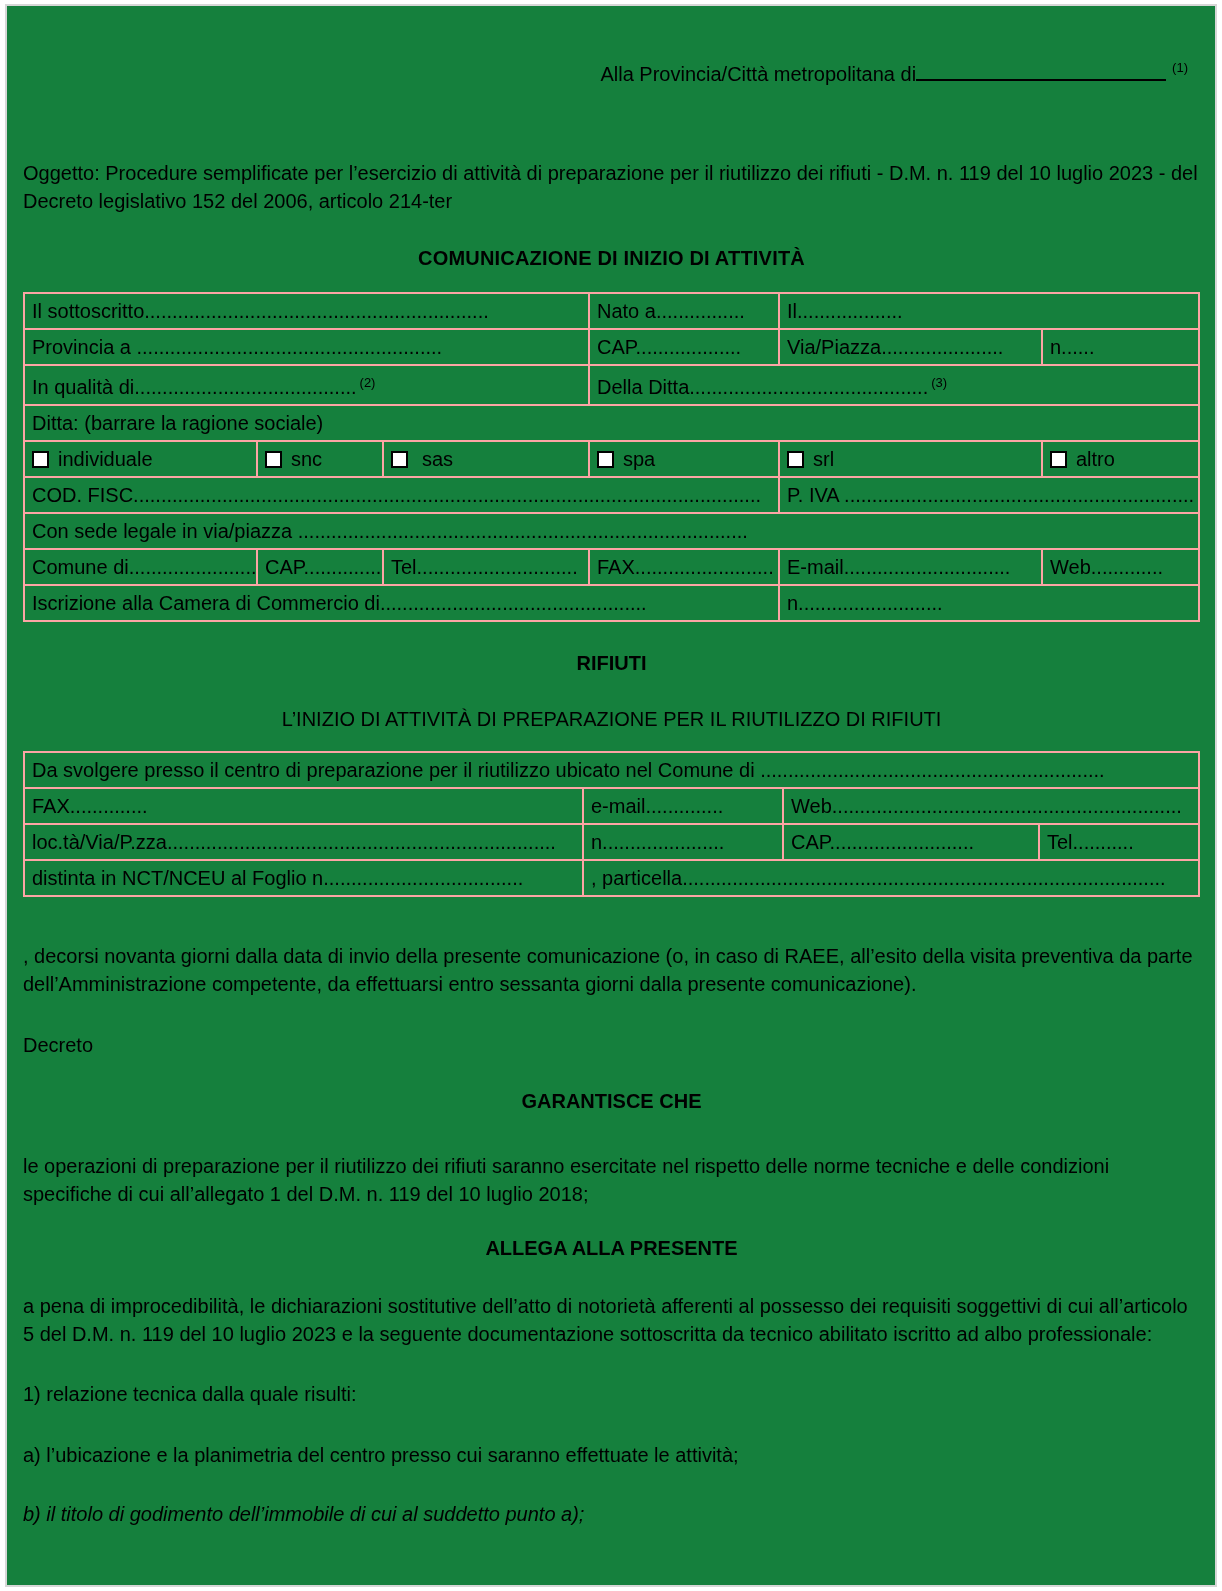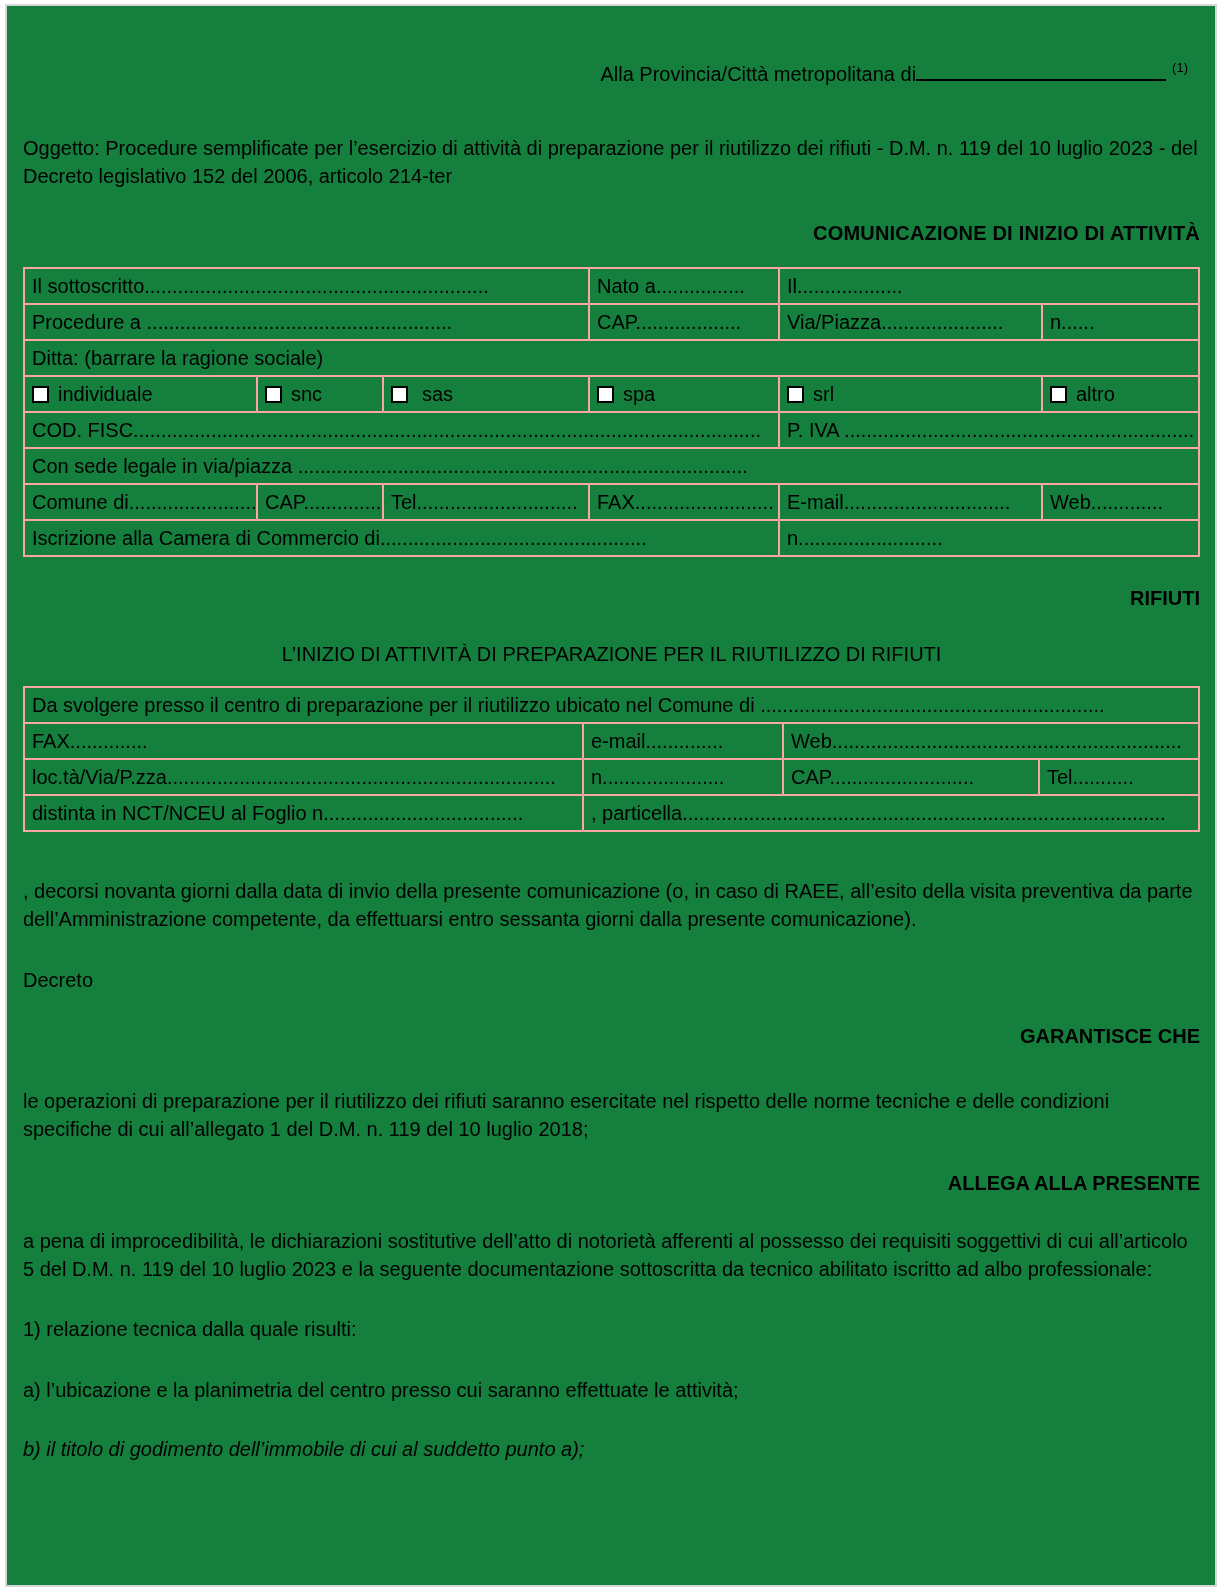--- a/index.html
+++ b/index.html
@@ -42,24 +42,24 @@
   }
   sup.fn2 {
     font-size: 13px;
     vertical-align: 7px;
     margin-left: 3px;
   }
   .para {
     line-height: 28px;
     margin: 0;
   }
-  .subject { margin-top: 46px; }
+  .subject { margin-top: 71px; }
   .heading {
     font-weight: bold;
-    text-align: right;
+    text-align: center;
     line-height: 27px;
     margin: 0;
   }
   .h-main     { margin-top: 30px; letter-spacing: 0.2px; }
   .conoscenza { margin-top: 38px; }
   .h-comunica { margin-top: 28px; }
   .inizio-line{ margin-top: 28px; text-align: center; }
   .decorsi    { margin-top: 45px; }
   .inoltre    { margin-top: 33px; }
   .h-garantisce { margin-top: 29px; }
@@ -120,24 +120,28 @@
         <col style="width:263px">
         <col style="width:157px">
     </colgroup>
     <tbody>
         <tr>
       <td colspan="3">Il sottoscritto..............................................................</td>
       <td>Nato a................</td>
       <td colspan="2">Il...................</td>
     </tr>
     <tr>
-      <td colspan="3">Procedure a .......................................................</td>
+      <td colspan="3">Provincia a .......................................................</td>
       <td>CAP...................</td>
       <td>Via/Piazza......................</td>
       <td>n......</td>
+    </tr>
+    <tr>
+      <td colspan="3"><span>In qualità di........................................</span><sup class="fn2">(2)</sup></td>
+      <td colspan="3"><span>Della Ditta...........................................</span><sup class="fn2">(3)</sup></td>
     </tr>
     <tr>
       <td colspan="6">Ditta: (barrare la ragione sociale)</td>
     </tr>
     <tr>
       <td><span class="cb"></span><span>individuale</span></td>
       <td><span class="cb"></span><span>snc</span></td>
       <td><span class="cb cb-gap2"></span><span>sas</span></td>
       <td><span class="cb"></span><span>spa</span></td>
       <td><span class="cb"></span><span>srl</span></td>

